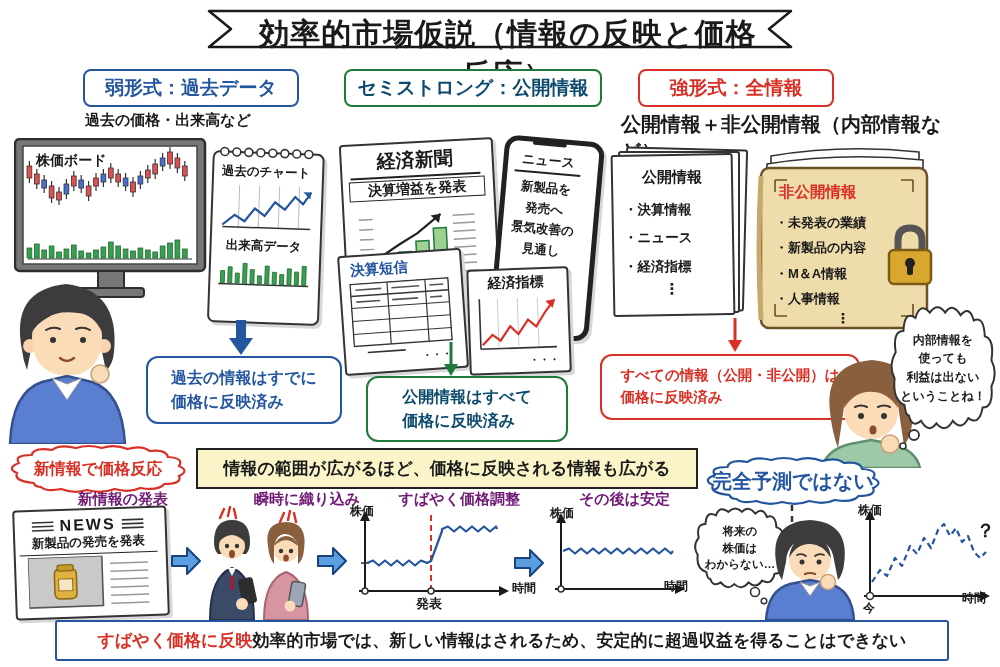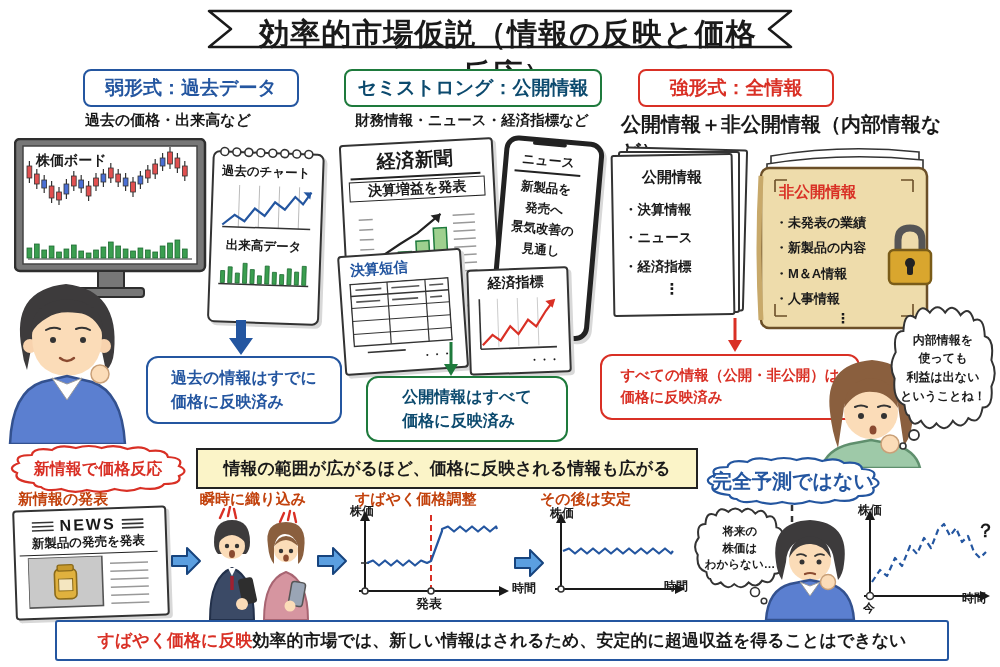--- a/index.html
+++ b/index.html
@@ -15,21 +15,21 @@
   .blue{color:#2456a0;border-color:#2456a0;}
   .green{color:#0c4a6e;border-color:#1e7a3c;}
   .red{color:#d93025;border-color:#d93025;}
   .sub{font-size:15px;color:#1a1a1a;}
   .cloudwrap{position:absolute;}
   .cloudwrap svg{position:absolute;left:0;top:0;width:100%;height:100%;}
   .cloudtext{position:relative;width:100%;height:100%;display:flex;align-items:center;justify-content:center;font-weight:bold;}
   .doc{background:#fff;border:2px solid #333;border-radius:4px;box-shadow:3px 3px 0 #d8d8d8;}
   .banner-yellow{background:#fbf4c8;border:2px solid #222;display:flex;align-items:center;justify-content:center;font-weight:bold;}
   .axis-label{font-size:12px;color:#1a1a1a;font-weight:bold;}
-  .step-label{font-size:15px;font-weight:bold;color:#c2410c;text-align:left;}
+  .step-label{font-size:15px;font-weight:bold;color:#701a75;text-align:right;}
 </style>
 </head>
 <body>
 
 <div id="canvas">
 
   <svg width="0" height="0" style="position:absolute">
     <defs>
       <path id="cloudPath" vector-effect="non-scaling-stroke" d="M 30 78 Q 8 74 12 58 Q 0 48 14 38 Q 8 22 28 22 Q 30 6 50 12 Q 58 0 76 8 Q 90 0 104 8 Q 118 0 132 10 Q 148 2 156 14 Q 174 10 176 26 Q 194 28 188 44 Q 200 54 188 64 Q 192 80 172 80 Q 166 94 146 88 Q 134 98 118 90 Q 104 100 88 92 Q 74 100 60 90 Q 44 96 38 86 Q 32 86 30 78 Z"></path>
     </defs>
@@ -182,21 +182,20 @@
     <circle cx="100" cy="102" r="9" fill="#fbdcb8" stroke="#c9a078" stroke-width="1.5"></circle>
   </svg>
 
   <svg class="abs" style="left:228px;top:320px;" width="26" height="36">
     <polygon points="8,0 18,0 18,18 25,18 13,35 1,18 8,18" fill="#2456a0"></polygon>
   </svg>
   <div class="abs concl blue preline" style="left:146px;top:356px;width:192px;height:64px;font-size:16px;">過去の情報はすでに
 価格に反映済み</div>
 
   <div class="abs hdr green" style="left:344px;top:69px;width:254px;height:34px;font-size:19px;">セミストロング：公開情報</div>
-  <div class="abs ctr sub" style="left:334px;top:111px;width:276px;font-weight:bold;font-size:14.5px;">財務情報・ニュース・経済指標など</div>
 
   <div class="abs" style="left:343px;top:141px;width:152px;height:166px;transform:rotate(-3deg);">
     <div class="abs doc" style="left:0;top:0;width:150px;height:164px;"></div>
     <div class="abs ctr" style="left:10px;top:6px;width:130px;font-size:19px;font-weight:bold;border-bottom:2px solid #222;padding-bottom:2px;">経済新聞</div>
     <div class="abs ctr" style="left:8px;top:38px;width:134px;font-size:14px;font-weight:bold;border:1.5px solid #222;">決算増益を発表</div>
     <svg class="abs" style="left:14px;top:62px;" width="120" height="92">
       <g stroke="#999" stroke-width="1.5">
         <line x1="2" y1="14" x2="16" y2="14"></line>
           <line x1="2" y1="24" x2="16" y2="24"></line>
           <line x1="2" y1="34" x2="16" y2="34"></line>

